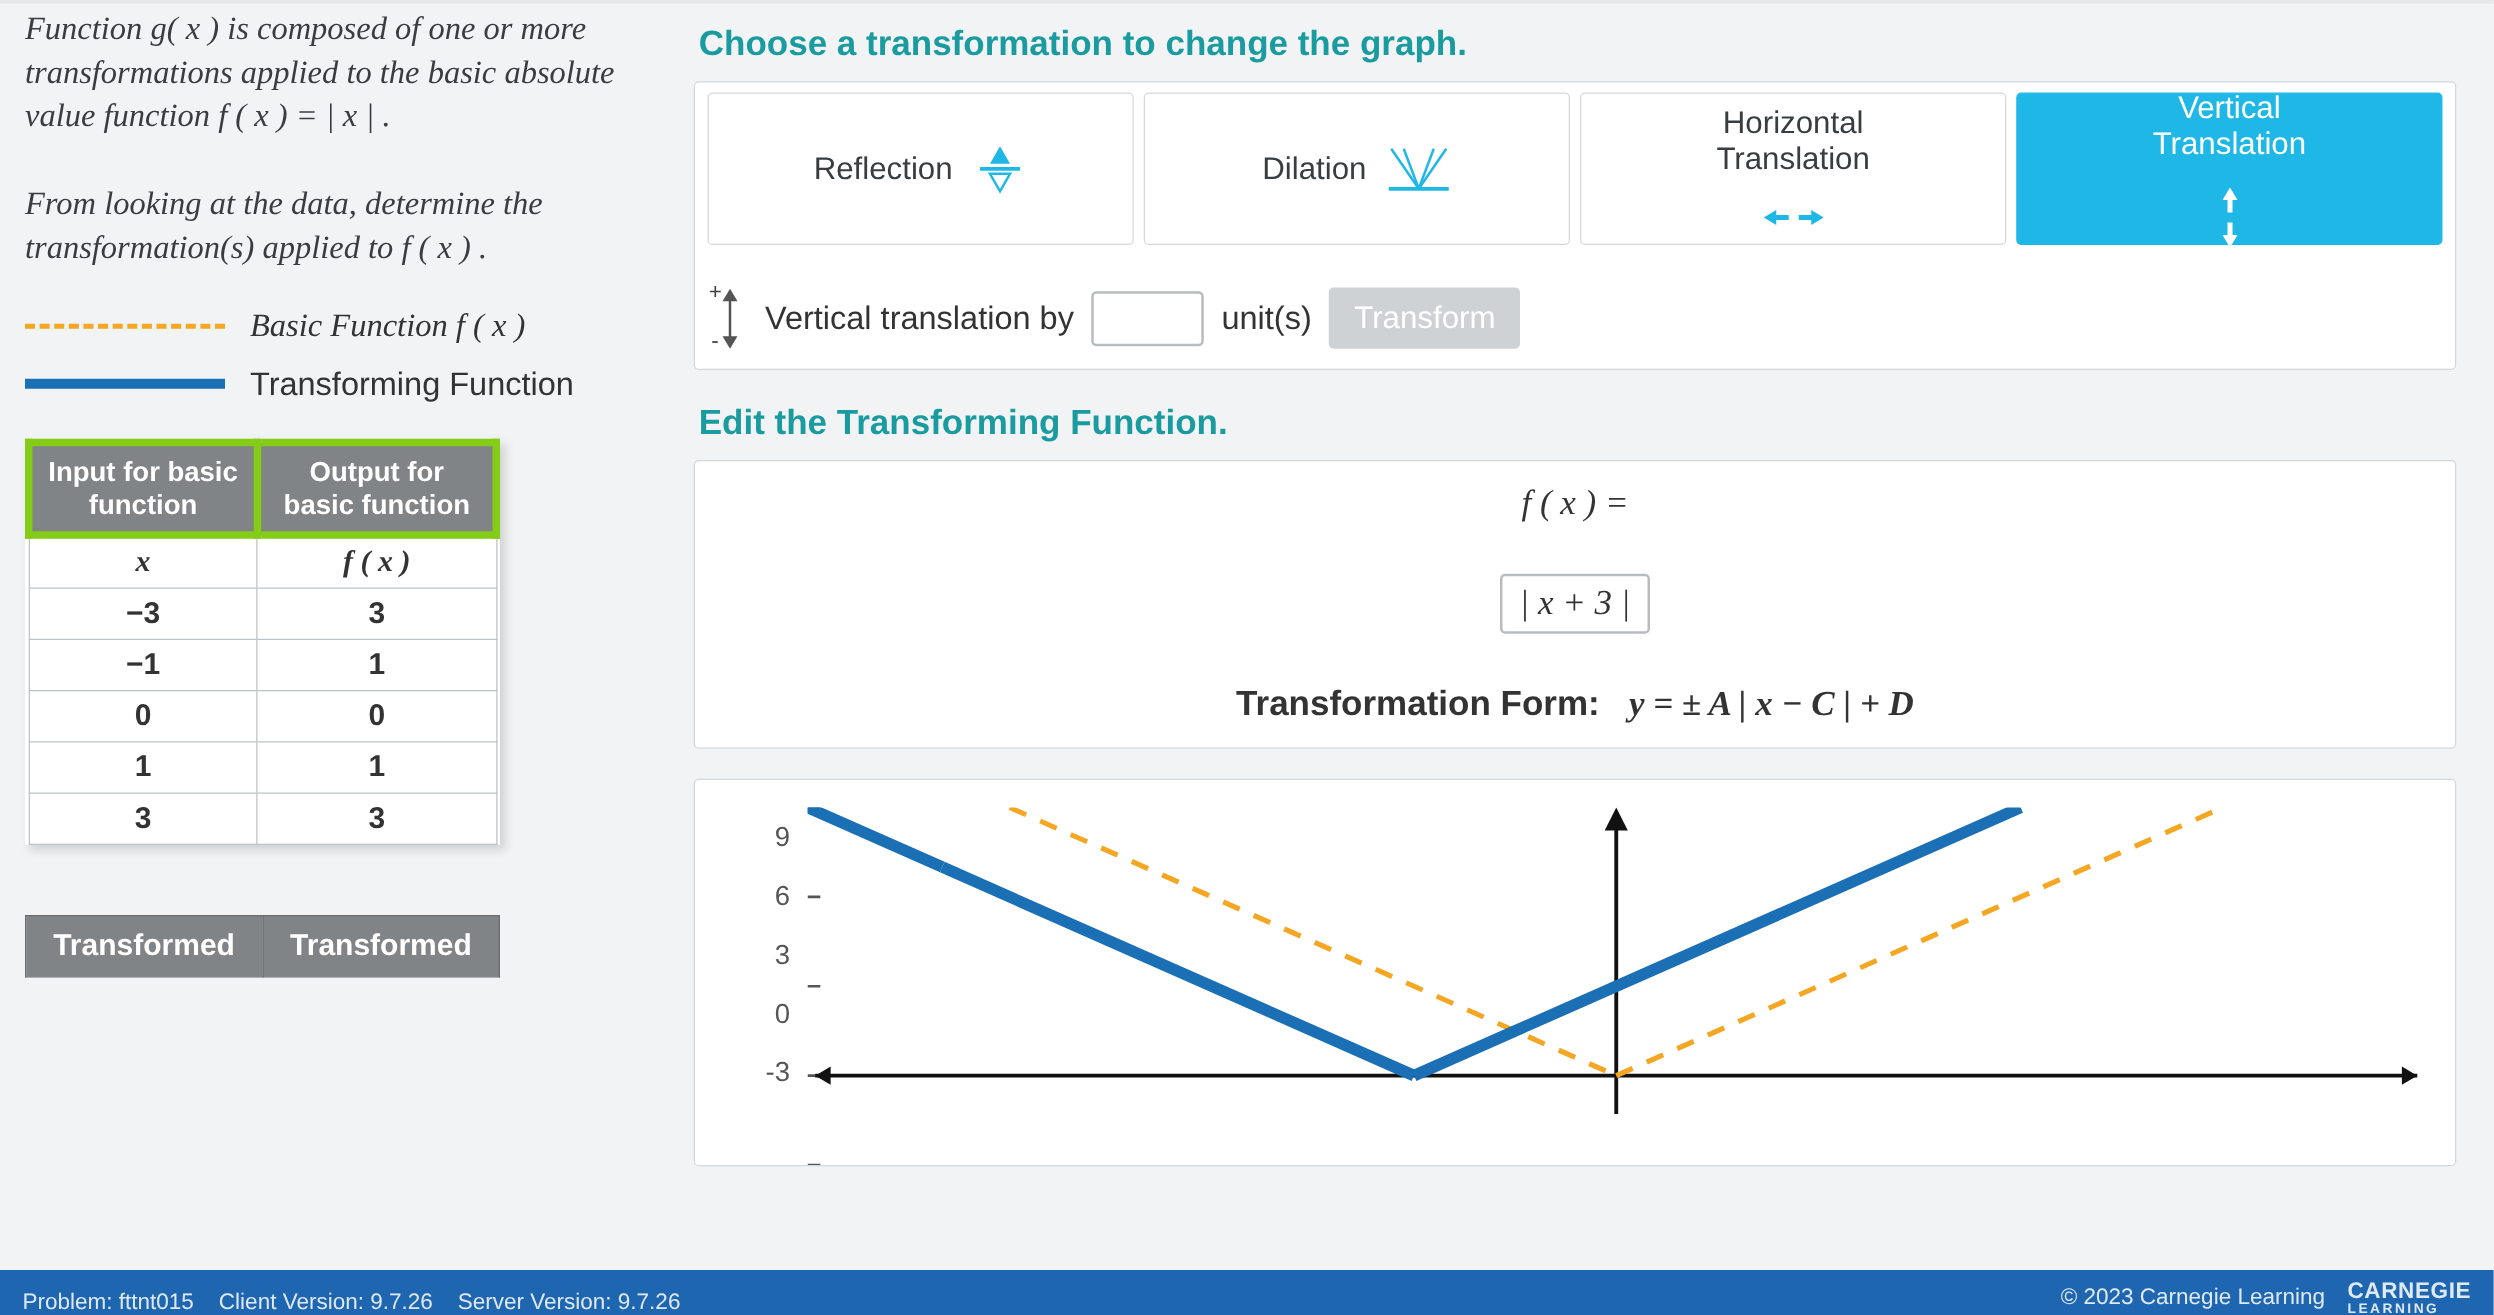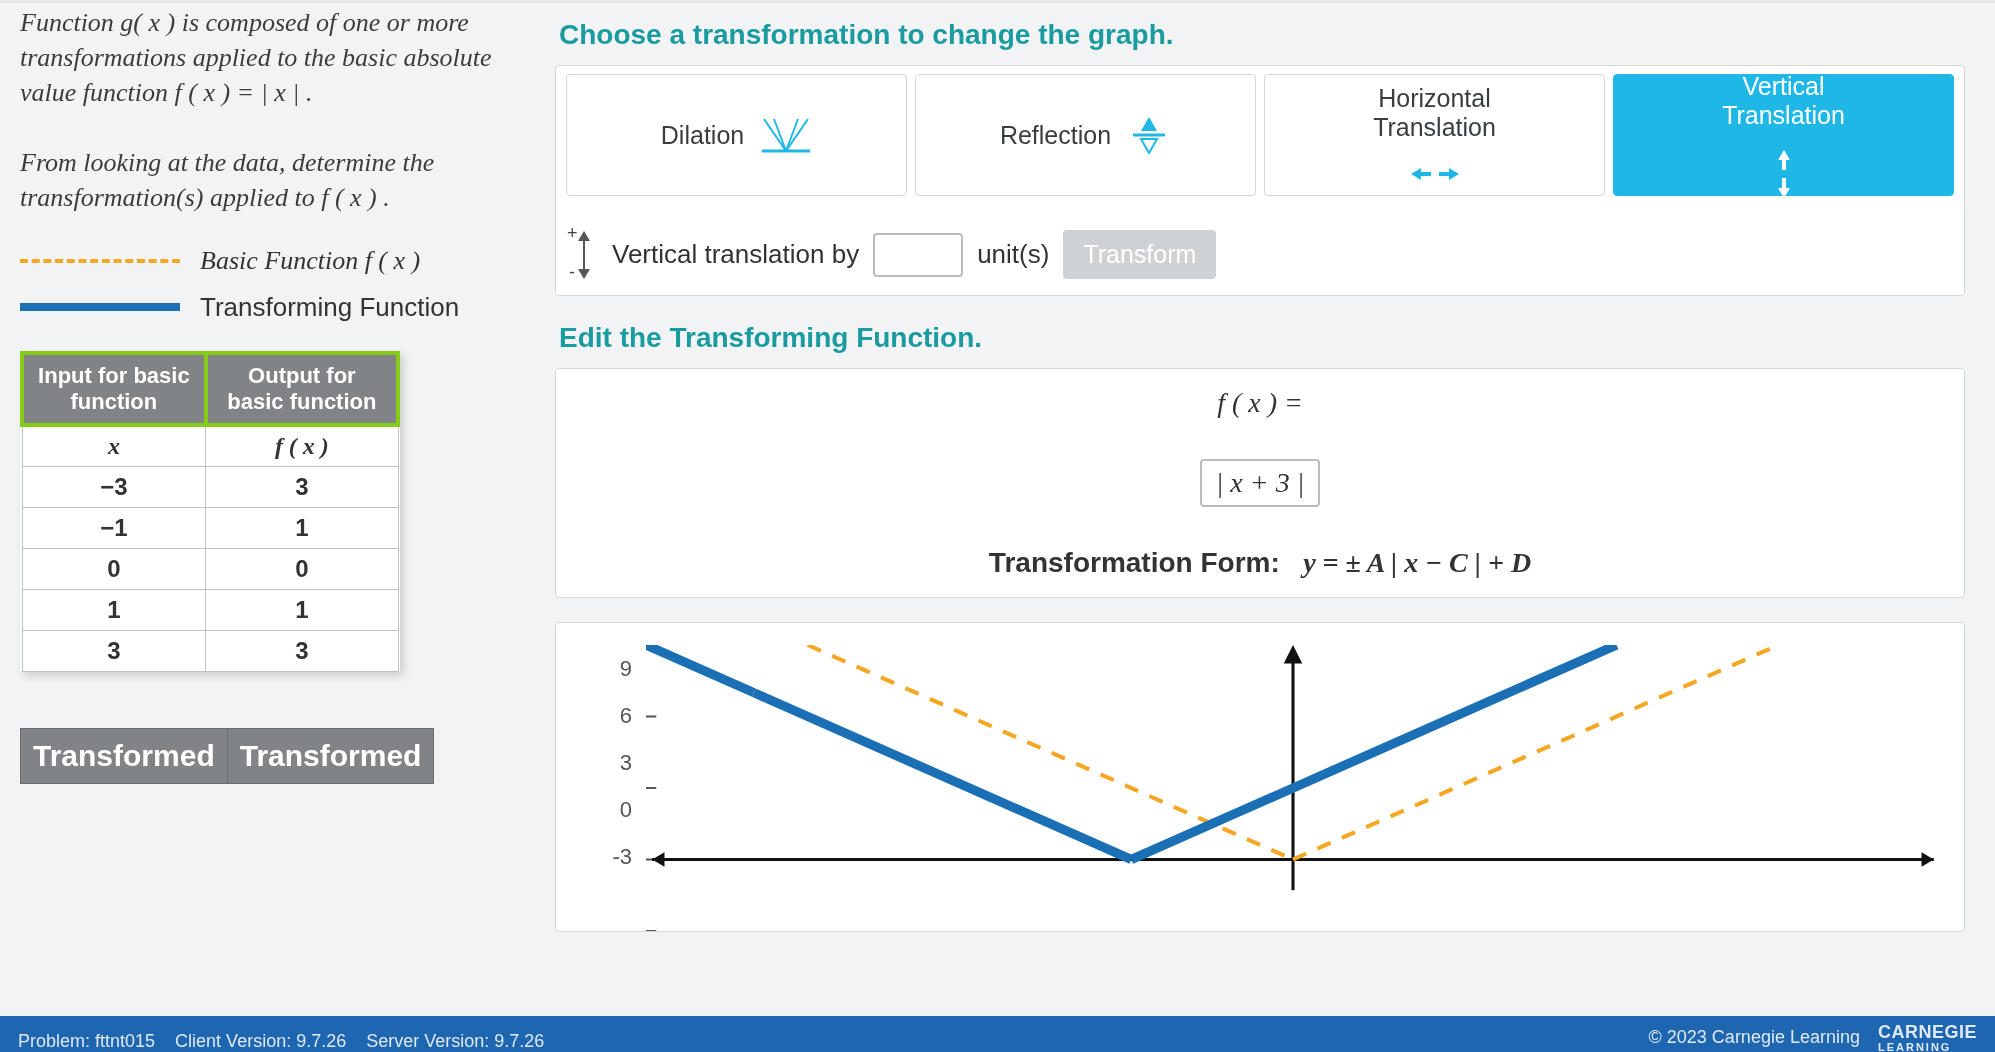--- a/index.html
+++ b/index.html
@@ -44,33 +44,33 @@
   .swatch.solid{border-top:8px solid var(--blue);}
   .tbl{
     margin-top:28px;
     border-collapse:collapse;
     width:380px;
     background:#fff;
     box-shadow:4px 4px 8px rgba(0,0,0,.15);
   }
   .tbl th{
     background:#808487;color:#fff;font-weight:700;padding:8px 10px;
-    border:4px solid #84cc16;font-size:22px;
+    border:6px solid #84cc16;font-size:22px;
   }
   .tbl td{
     border:1px solid #bfc2c5;text-align:center;padding:6px 8px;font-weight:700;font-size:24px;
   }
   .tbl2{
     margin-top:56px;
     border-collapse:collapse;
     width:380px;
   }
   .tbl2 th{
     background:#808487;color:#fff;font-weight:700;padding:10px 12px;
-    border:1px solid #6a6d70;font-size:30px;
+    border:1px solid #6a6d70;font-size:24px;
   }
 
   
   .section-title{color:var(--teal);font-weight:700;font-size:28px;margin:14px 0 14px 4px;}
   .card{
     background:#fff;border:1px solid var(--panel-border);border-radius:4px;
     padding:8px 10px 10px 10px;margin-bottom:26px;
   }
   .tabs{display:flex;gap:8px;}
   .tab{
@@ -190,39 +190,39 @@
         </tr>
       </thead>
     </table>
   </div>
 
   <div class="right">
     <div class="section-title">Choose a transformation to change the graph.</div>
 
     <div class="card">
       <div class="tabs">
+        <div class="tab">
+          <span class="lbl">Reflection</span>
+          <span class="tab-icon">
+            <svg width="44" height="44" viewBox="0 0 44 44">
+              <line x1="6" y1="22" x2="38" y2="22" stroke="#1fb8e6" stroke-width="3"></line>
+              <polygon points="22,4 14,18 30,18" fill="#1fb8e6"></polygon>
+              <polygon points="22,40 14,26 30,26" fill="none" stroke="#1fb8e6" stroke-width="2"></polygon>
+            </svg>
+          </span>
+        </div>
         <div class="tab">
           <span class="lbl">Dilation</span>
           <span class="tab-icon">
             <svg width="52" height="40" viewBox="0 0 52 40">
               <path d="M26 36 L4 4" stroke="#1fb8e6" stroke-width="2" fill="none"></path>
               <path d="M26 36 L14 4" stroke="#1fb8e6" stroke-width="2" fill="none"></path>
               <path d="M26 36 L38 4" stroke="#1fb8e6" stroke-width="2" fill="none"></path>
               <path d="M26 36 L48 4" stroke="#1fb8e6" stroke-width="2" fill="none"></path>
               <line x1="2" y1="36" x2="50" y2="36" stroke="#1fb8e6" stroke-width="3"></line>
-            </svg>
-          </span>
-        </div>
-        <div class="tab">
-          <span class="lbl">Reflection</span>
-          <span class="tab-icon">
-            <svg width="44" height="44" viewBox="0 0 44 44">
-              <line x1="6" y1="22" x2="38" y2="22" stroke="#1fb8e6" stroke-width="3"></line>
-              <polygon points="22,4 14,18 30,18" fill="#1fb8e6"></polygon>
-              <polygon points="22,40 14,26 30,26" fill="none" stroke="#1fb8e6" stroke-width="2"></polygon>
             </svg>
           </span>
         </div>
         <div class="tab two-line">
           <span class="lbl">Horizontal Translation</span>
           <span class="tab-icon">
             <svg width="48" height="24" viewBox="0 0 48 24">
               <line x1="4" y1="12" x2="20" y2="12" stroke="#1fb8e6" stroke-width="4"></line>
               <polygon points="0,12 10,6 10,18" fill="#1fb8e6"></polygon>
               <line x1="28" y1="12" x2="44" y2="12" stroke="#1fb8e6" stroke-width="4"></line>

